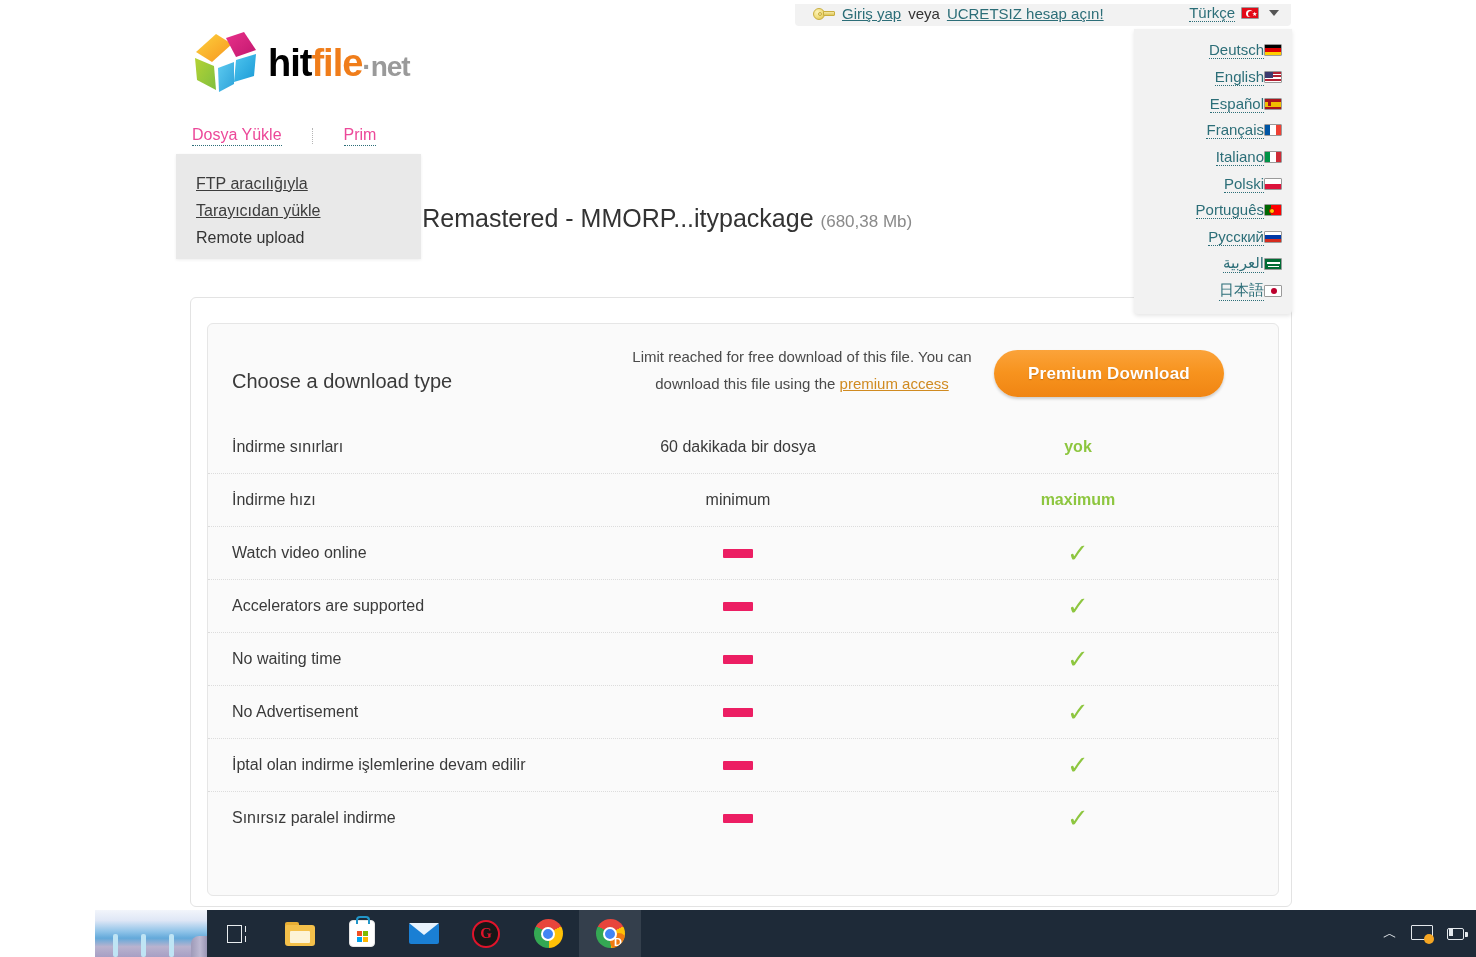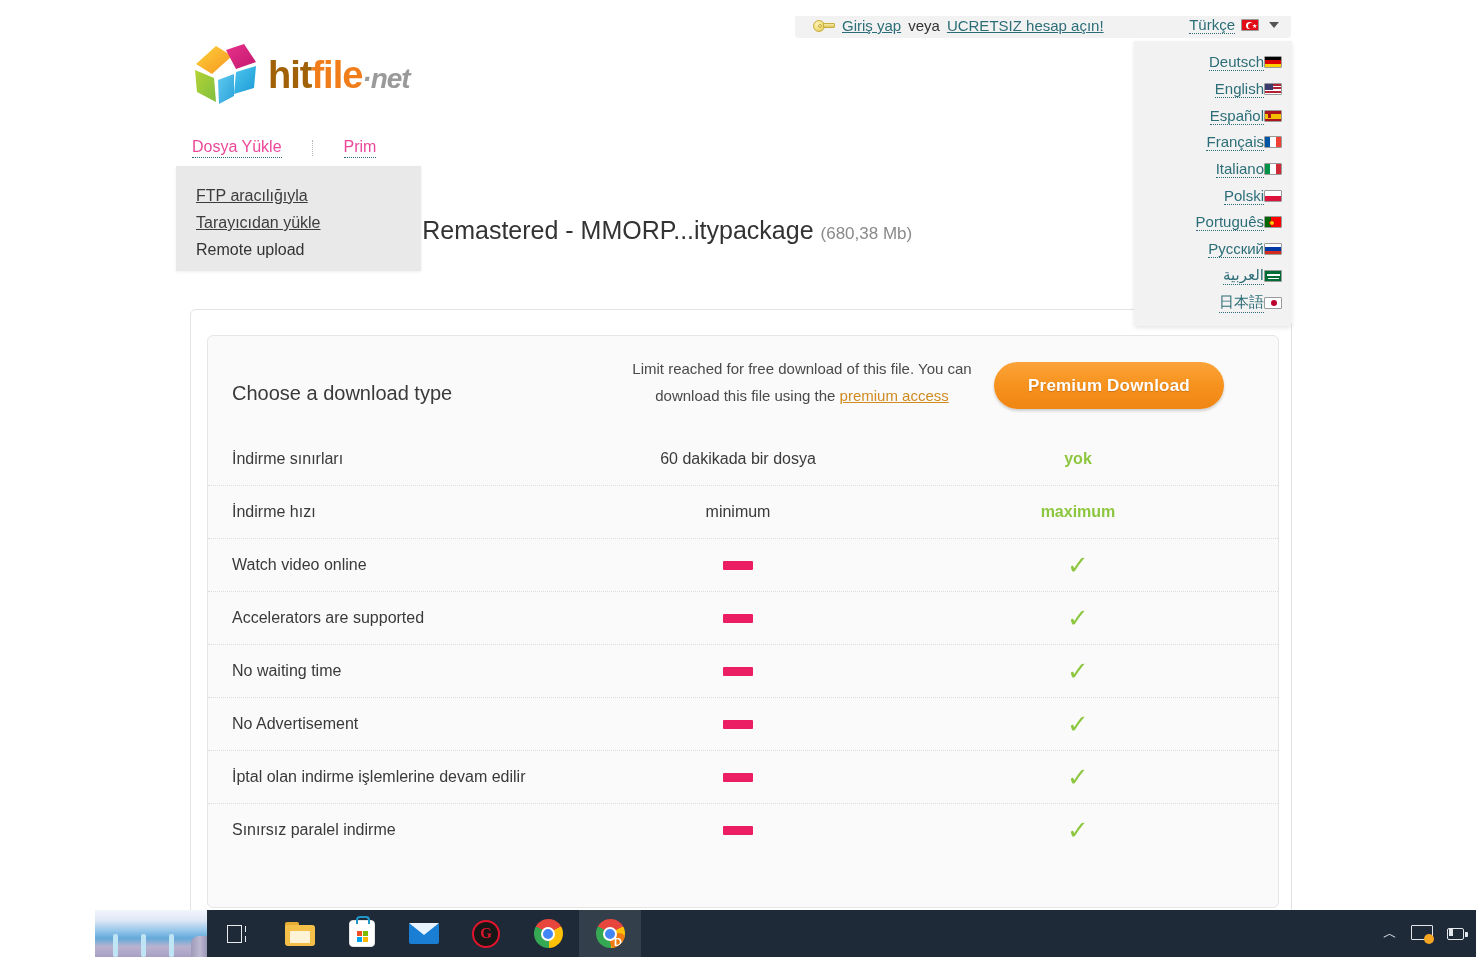--- a/index.html
+++ b/index.html
@@ -4,21 +4,21 @@
 <style>
   html,body{margin:0;padding:0;}
   body{
     width:1476px;height:957px;
     background:#ffffff;
     font-family:"Liberation Sans","DejaVu Sans",sans-serif;
     overflow:hidden;position:relative;
   }
 
   
-  #page{position:absolute;left:0;top:16px;width:1476px;height:910px;background:#fff;overflow:hidden;}
+  #page{position:absolute;left:0;top:4px;width:1476px;height:910px;background:#fff;overflow:hidden;}
 
   
   .topbar{
     position:absolute;left:795px;top:-10px;width:496px;height:32px;
     background:#f2f2f2;border-radius:0 0 4px 4px;
     display:flex;align-items:flex-end;justify-content:space-between;
     padding:0 12px 4px 18px;box-sizing:border-box;
   }
   .topbar-left{display:flex;align-items:center;gap:7px;font-size:15px;color:#333;}
   .key-icon{display:inline-block;width:22px;height:12px;position:relative;}
@@ -41,23 +41,23 @@
     box-shadow:0 2px 4px rgba(0,0,0,.10);
     padding:8px 10px 10px 0;box-sizing:border-box;z-index:40;
   }
   .langrow{display:flex;align-items:center;justify-content:flex-end;gap:0;
     height:26.7px;font-size:15px;}
 
   
   .logo-wrap{position:absolute;left:192px;top:26px;width:220px;height:70px;}
   .logo-mark{position:absolute;left:0;top:0;width:70px;height:70px;}
   .logo-text{position:absolute;left:76px;top:14px;font-size:38px;font-weight:bold;letter-spacing:-1px;line-height:1;}
-  .lt-hit{color:#a16207;margin-top:44px;}
+  .lt-hit{color:#000000;margin-top:44px;}
   .lt-file{color:#f07d1a;}
-  .lt-net{color:#9a9a9a;font-size:28px;font-style:italic;}
+  .lt-net{color:#9a9a9a;font-size:28px;}
 
   
   .mainnav{position:absolute;left:192px;top:122px;display:flex;align-items:center;gap:0;font-size:16px;}
   .mainnav .navitem{color:#ec4899;border-bottom:1px dotted #2c6e78;cursor:pointer;padding-bottom:1px;}
   .navsep{display:inline-block;width:1px;height:16px;border-left:1px dotted #b5b5b5;margin:0 30px;}
 
   
   .upmenu{
     position:absolute;left:176px;top:150px;width:245px;height:105px;
     background:#e9e9e9;z-index:30;padding:16px 0 0 20px;box-sizing:border-box;

